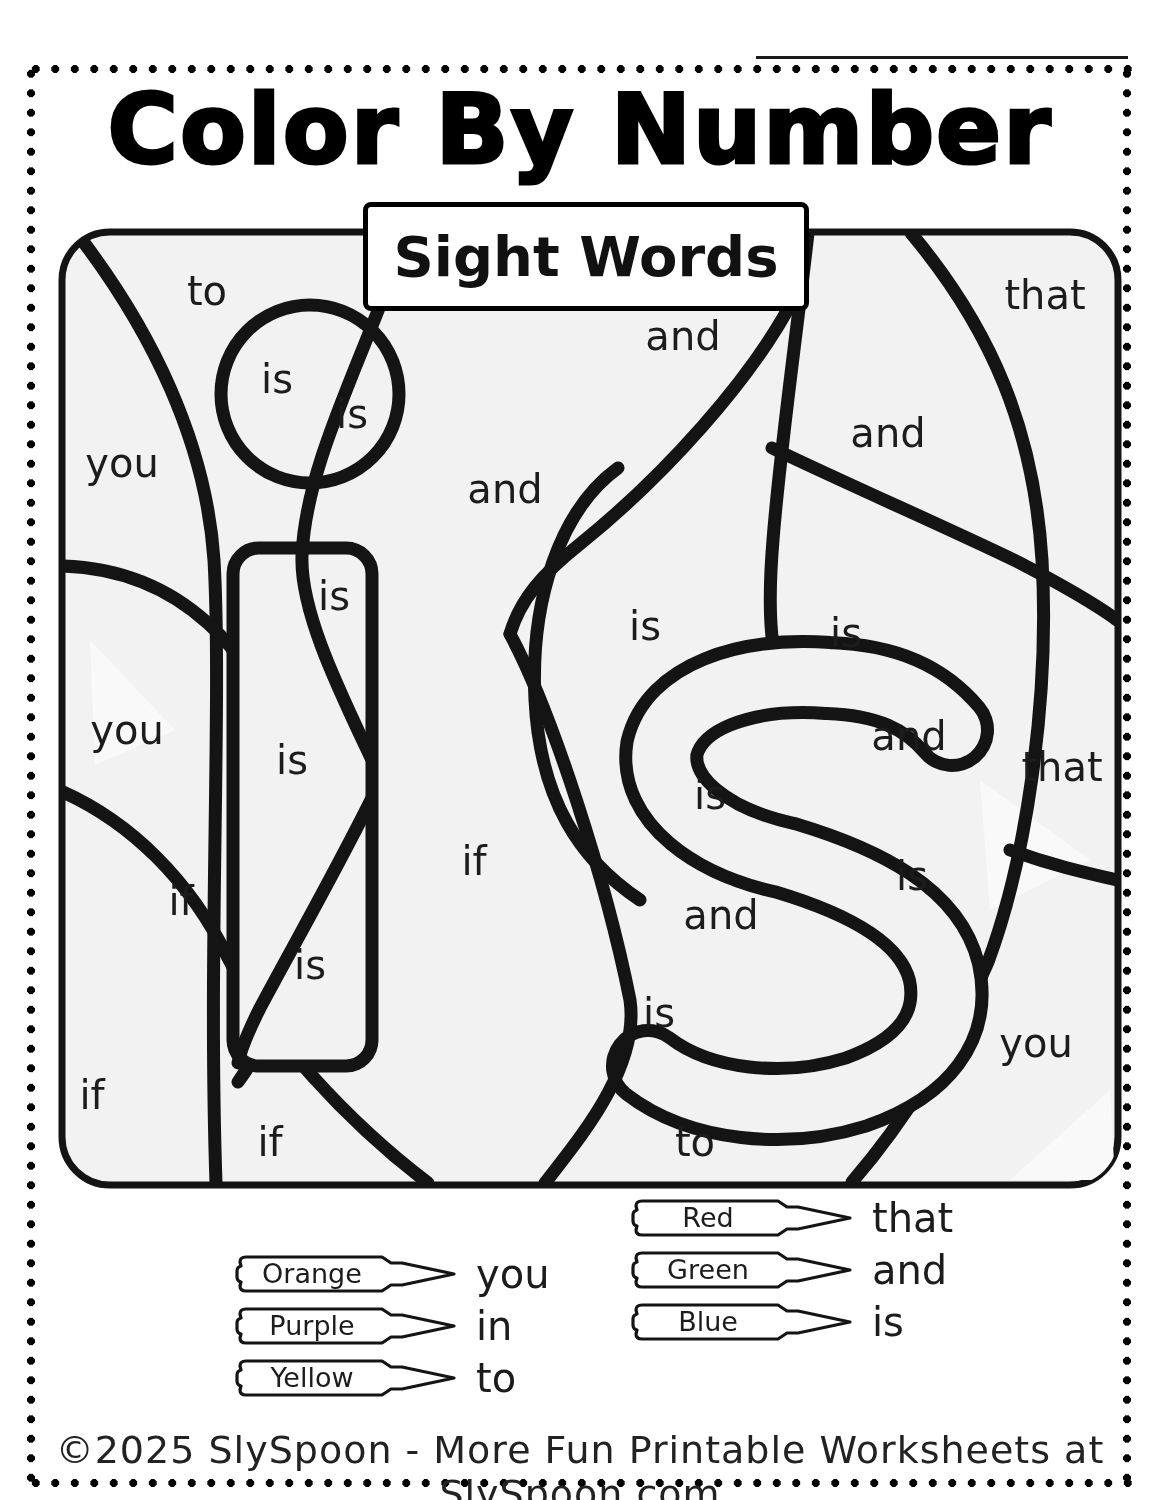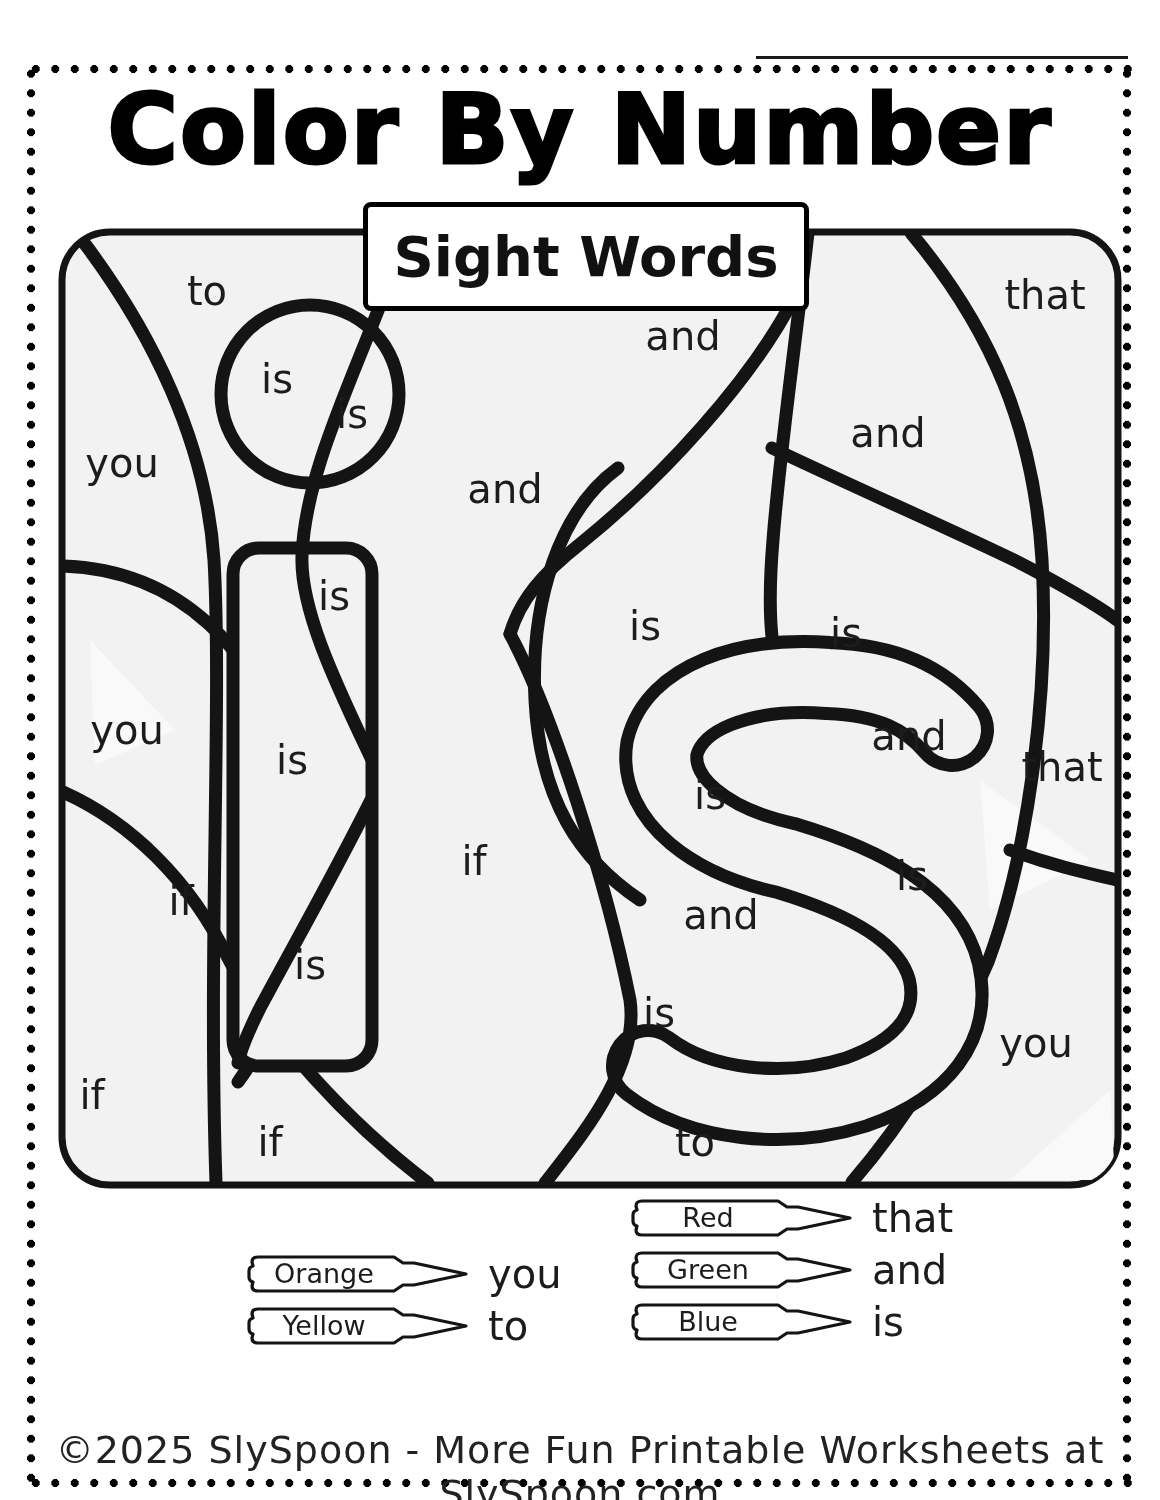--- a/index.html
+++ b/index.html
@@ -26,21 +26,21 @@
   .badge{position:absolute;left:363px;top:202px;width:436px;height:99px;
     background:#fff;border:5px solid #000;border-radius:8px;z-index:6;
     display:flex;align-items:center;justify-content:center;
     font-size:56px;font-weight:700;color:#111;}
   
   #art{position:absolute;left:0;top:0;z-index:2;}
   .pword{position:absolute;transform:translate(-50%,-50%);z-index:5;
     font-size:40px;color:#1c1c1c;white-space:nowrap;}
   
   .legend-col{position:absolute;display:flex;flex-direction:column;z-index:4;}
-  #legend-left{left:244px;top:1248px;}
+  #legend-left{left:232px;top:1248px;}
   #legend-right{left:628px;top:1192px;}
   .legend-item{display:flex;align-items:center;height:52px;}
   .legend-word{font-size:40px;color:#1c1c1c;margin-left:16px;}
   .crayon-label{font-size:27px;fill:#1c1c1c;font-family:"DejaVu Sans",sans-serif;}
   
   .footer{position:absolute;top:1428px;left:0;width:100%;text-align:center;z-index:4;
     font-size:38px;color:#222;letter-spacing:1px;}
 </style>
 </head>
 <body>
@@ -133,20 +133,27 @@
     <div class="legend-item">
       <svg width="228" height="42" viewBox="0 0 228 42">
         <path d="M14 4 H150 L159 10 H170 L222 21 L170 32 H159 L150 38 H14 Q8 38 8 33 L9 29 Q5 28 5 24 V18 Q5 14 9 13 L8 9 Q8 4 14 4 Z" fill="#fff" stroke="#141414" stroke-width="3.2" stroke-linejoin="round"></path>
         <text x="80" y="30" text-anchor="middle" class="crayon-label">Orange</text>
       </svg>
       <span class="legend-word">you</span>
     </div>
     <div class="legend-item">
       <svg width="228" height="42" viewBox="0 0 228 42">
         <path d="M14 4 H150 L159 10 H170 L222 21 L170 32 H159 L150 38 H14 Q8 38 8 33 L9 29 Q5 28 5 24 V18 Q5 14 9 13 L8 9 Q8 4 14 4 Z" fill="#fff" stroke="#141414" stroke-width="3.2" stroke-linejoin="round"></path>
+        <text x="80" y="30" text-anchor="middle" class="crayon-label">Purple</text>
+      </svg>
+      <span class="legend-word">in</span>
+    </div>
+    <div class="legend-item">
+      <svg width="228" height="42" viewBox="0 0 228 42">
+        <path d="M14 4 H150 L159 10 H170 L222 21 L170 32 H159 L150 38 H14 Q8 38 8 33 L9 29 Q5 28 5 24 V18 Q5 14 9 13 L8 9 Q8 4 14 4 Z" fill="#fff" stroke="#141414" stroke-width="3.2" stroke-linejoin="round"></path>
         <text x="80" y="30" text-anchor="middle" class="crayon-label">Yellow</text>
       </svg>
       <span class="legend-word">to</span>
     </div>
   </div>
 <div id="legend-right" class="legend-col">
     <div class="legend-item">
       <svg width="228" height="42" viewBox="0 0 228 42">
         <path d="M14 4 H150 L159 10 H170 L222 21 L170 32 H159 L150 38 H14 Q8 38 8 33 L9 29 Q5 28 5 24 V18 Q5 14 9 13 L8 9 Q8 4 14 4 Z" fill="#fff" stroke="#141414" stroke-width="3.2" stroke-linejoin="round"></path>
         <text x="80" y="30" text-anchor="middle" class="crayon-label">Red</text>

